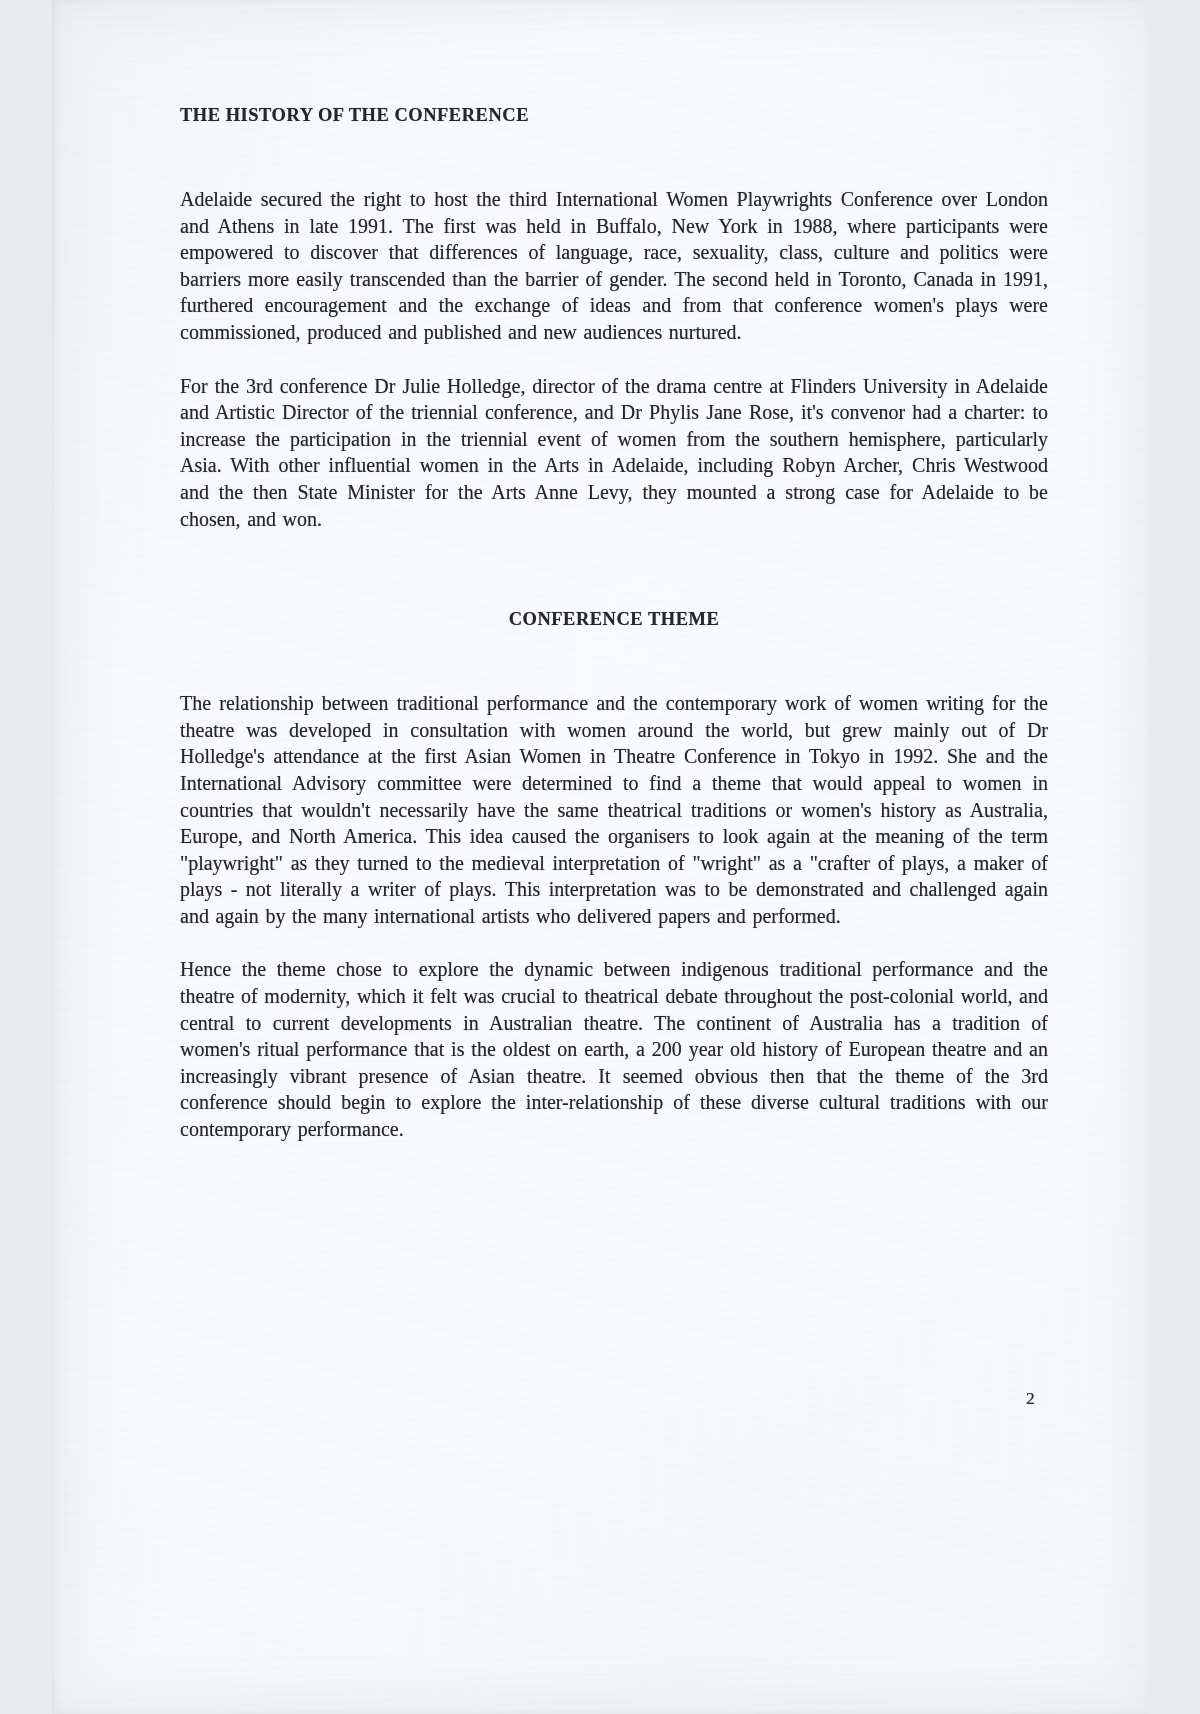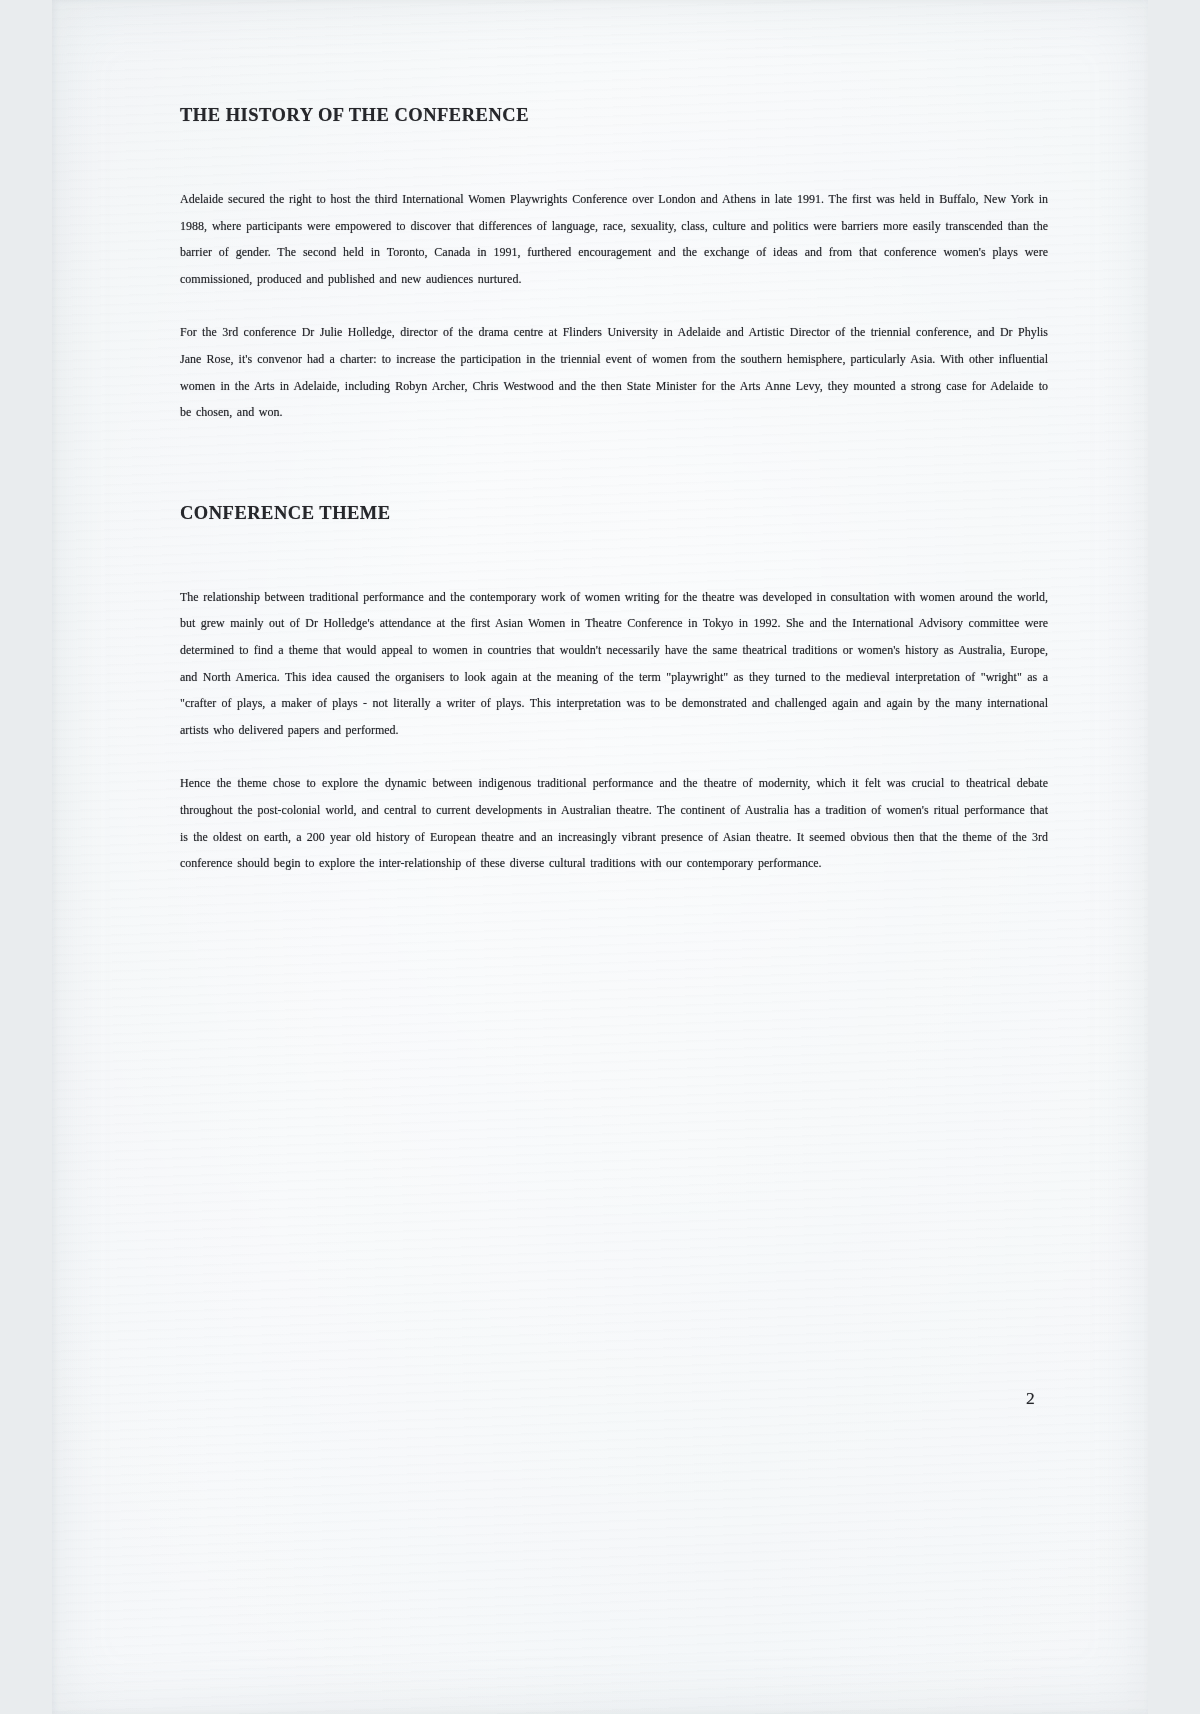--- a/index.html
+++ b/index.html
@@ -43,23 +43,24 @@
   .heading {
     font-size: 18.5px;
     font-weight: bold;
     letter-spacing: 0.5px;
     line-height: 25px;
     margin: 0 0 58px 0;
     text-shadow: 0 0 0.7px rgba(35,38,44,0.55);
   }
   .heading-2 {
     margin-top: 75px;
+    text-align: center;
   }
   .para {
-    font-size: 12px;
+    font-size: 20px;
     line-height: 26.6px;
     text-align: justify;
     margin: 0 0 27px 0;
     word-spacing: 1.6px;
     text-shadow: 0 0 0.7px rgba(35,38,44,0.5);
   }
   .page-number {
     position: absolute;
     left: 974px;
     top: 1388px;

